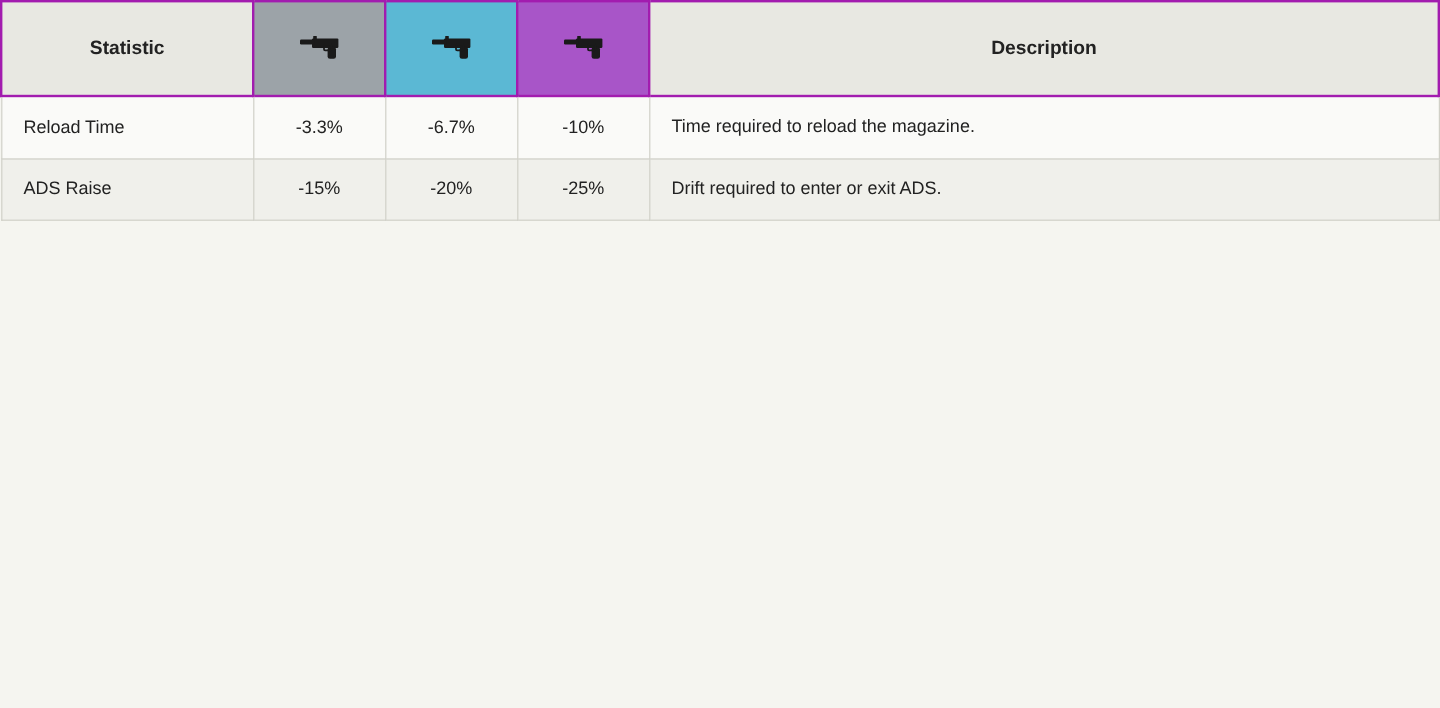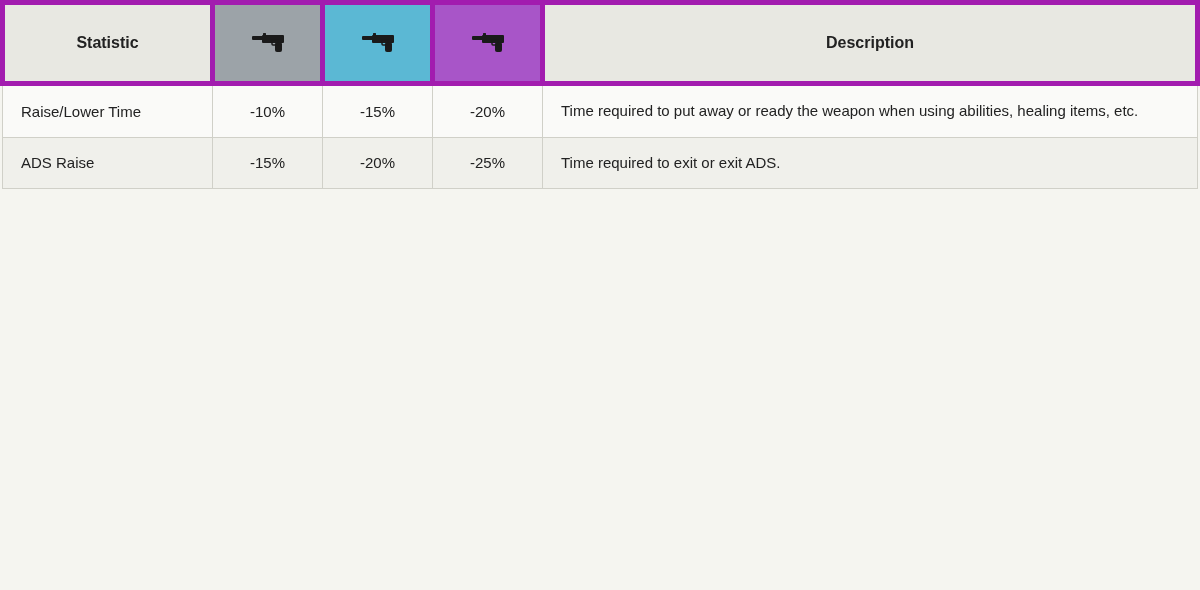--- a/index.html
+++ b/index.html
@@ -23,21 +23,21 @@
     }
 
     thead tr {
       background: #e8e8e2;
     }
 
     th {
       padding: 18px 16px;
       font-weight: 700;
       font-size: 16px;
-      border: 5px solid #a21caf;
+      border: 2px solid #a21caf;
       text-align: center;
       vertical-align: middle;
     }
 
     th.statistic-header {
       text-align: center;
       width: 210px;
       background: #e8e8e2;
     }
 
@@ -158,28 +158,28 @@
             </g>
           </svg>
         </span>
       </th>
       <th class="description-header">
         <span>Description</span>
       </th>
     </tr>
   </thead>
   <tbody id="table-body">
-      <tr>
-        <td class="stat-name">Raise/Lower Time</td>
+  <tr>
+        <td class="stat-name">Reload Time</td>
+        <td class="stat-value">-3.3%</td>
+        <td class="stat-value">-6.7%</td>
         <td class="stat-value">-10%</td>
-        <td class="stat-value">-15%</td>
-        <td class="stat-value">-20%</td>
-        <td class="stat-description">Time required to put away or ready the weapon when using abilities, healing items, etc.</td>
+        <td class="stat-description">Time required to reload the magazine.</td>
       </tr>
       <tr>
         <td class="stat-name">ADS Raise</td>
         <td class="stat-value">-15%</td>
         <td class="stat-value">-20%</td>
         <td class="stat-value">-25%</td>
-        <td class="stat-description">Time required to exit or exit ADS.</td>
+        <td class="stat-description">Drift required to enter or exit ADS.</td>
       </tr>
     </tbody>
 </table>
 
 </body></html>

